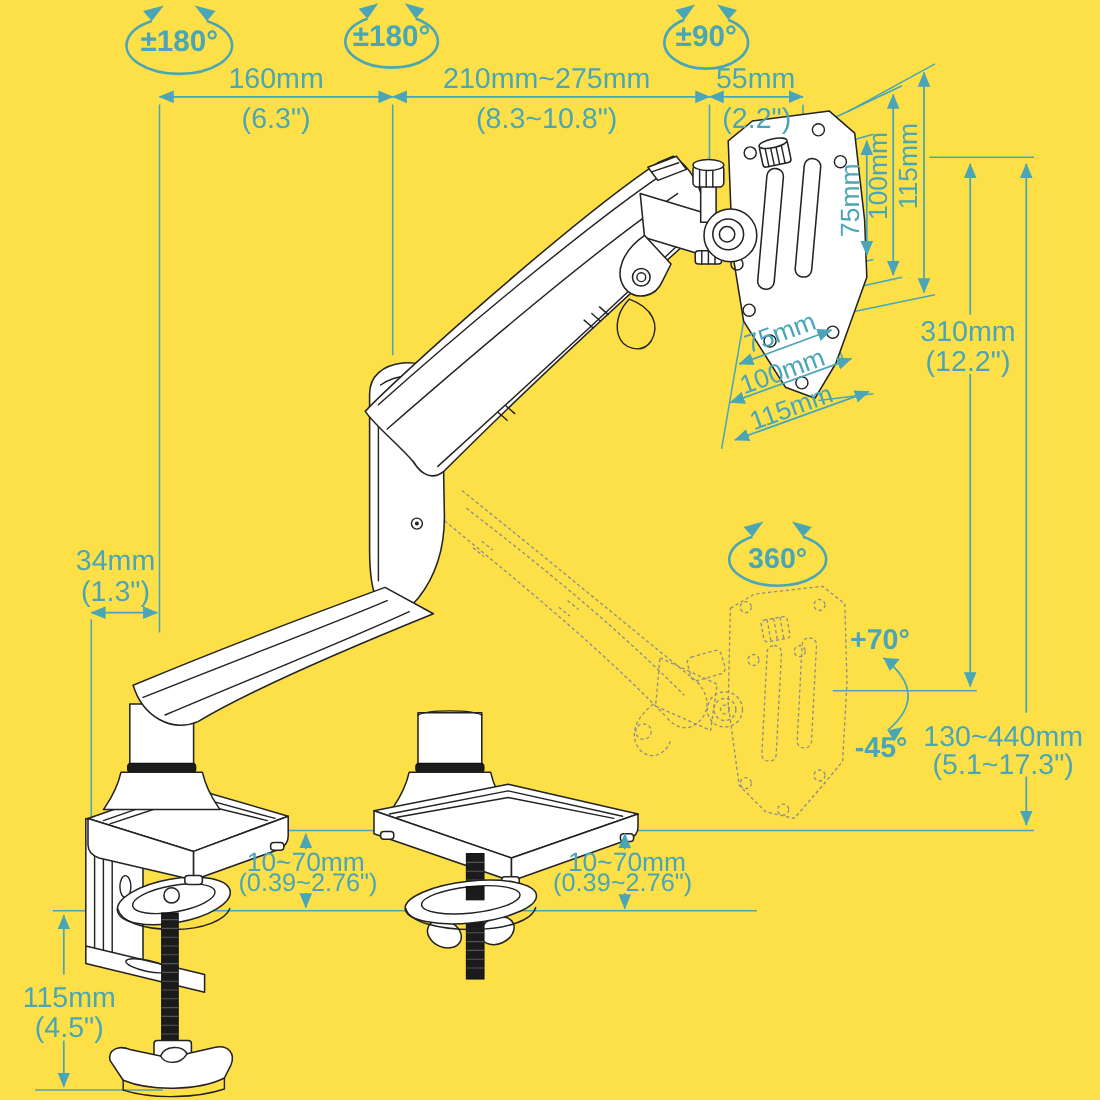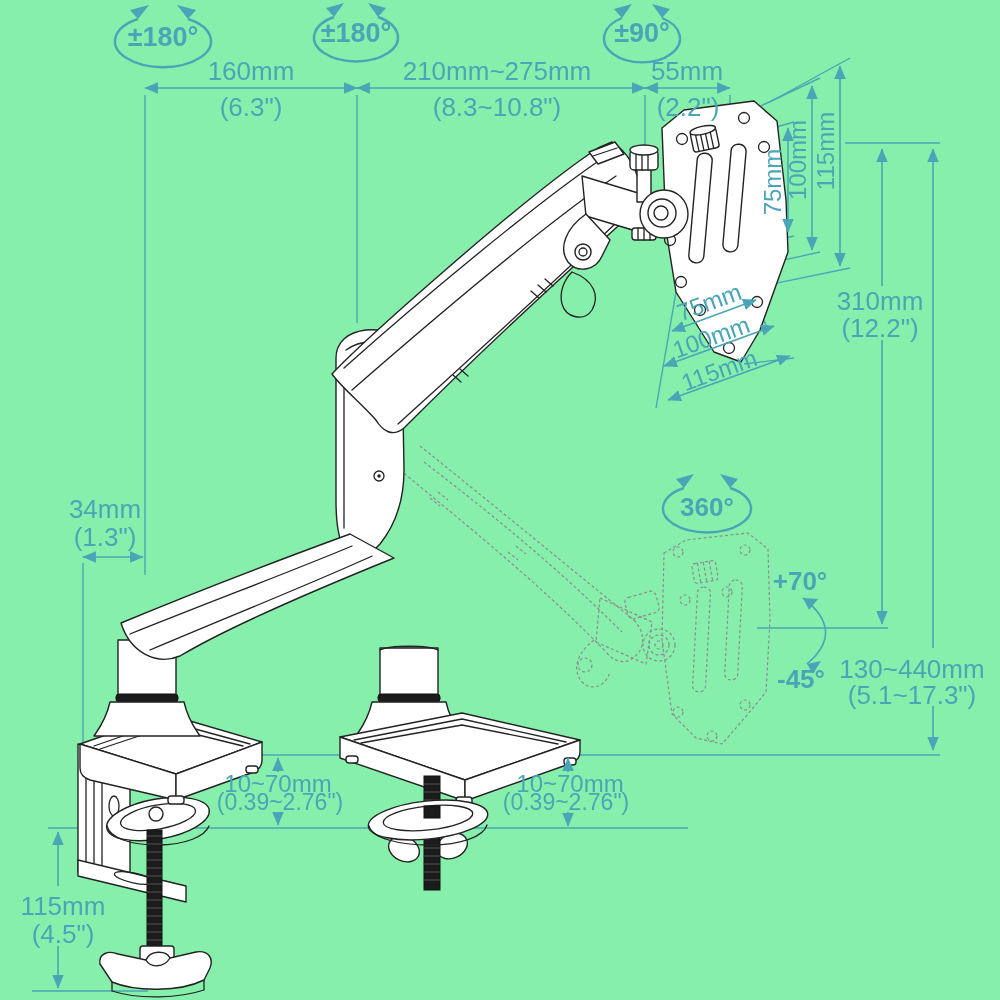--- a/index.html
+++ b/index.html
@@ -1,16 +1,16 @@
 <!DOCTYPE html>
 <html><head>
 <meta charset="utf-8">
 <style>
   html,body{margin:0;padding:0;background:#ffffff;}
-  .stage{position:relative;width:1000px;height:1000px;background:#86efac;overflow:hidden;
+  .stage{position:relative;width:1000px;height:1000px;background:#fde047;overflow:hidden;
          font-family:"Liberation Sans", sans-serif;}
   svg{display:block;}
   text{font-family:"Liberation Sans", sans-serif;fill:#4aa6b6;}
   .dim{font-size:26px;}
   .dim-sm{font-size:24px;}
   .dim-xs{font-size:23px;}
   .ang{font-size:27px;font-weight:bold;}
   .ang-sm{font-size:26px;font-weight:bold;}
   .mid{text-anchor:middle;}
   .teal-line{stroke:#4aa6b6;stroke-width:1.6;fill:none;}

